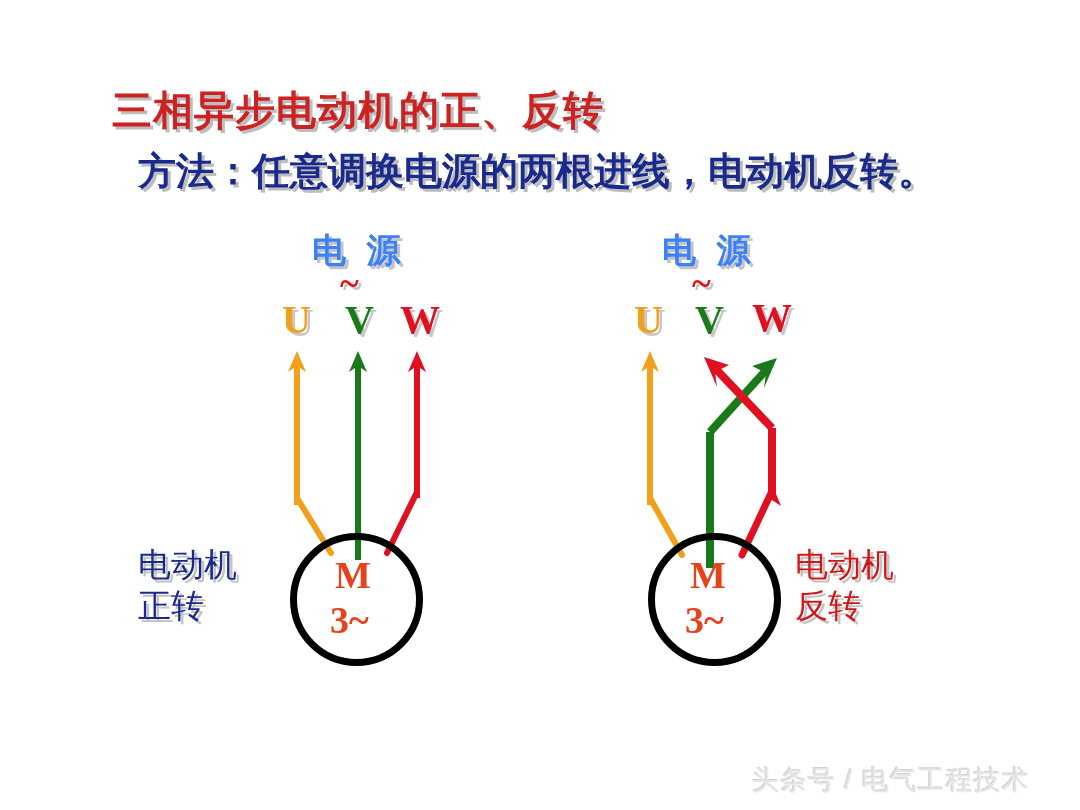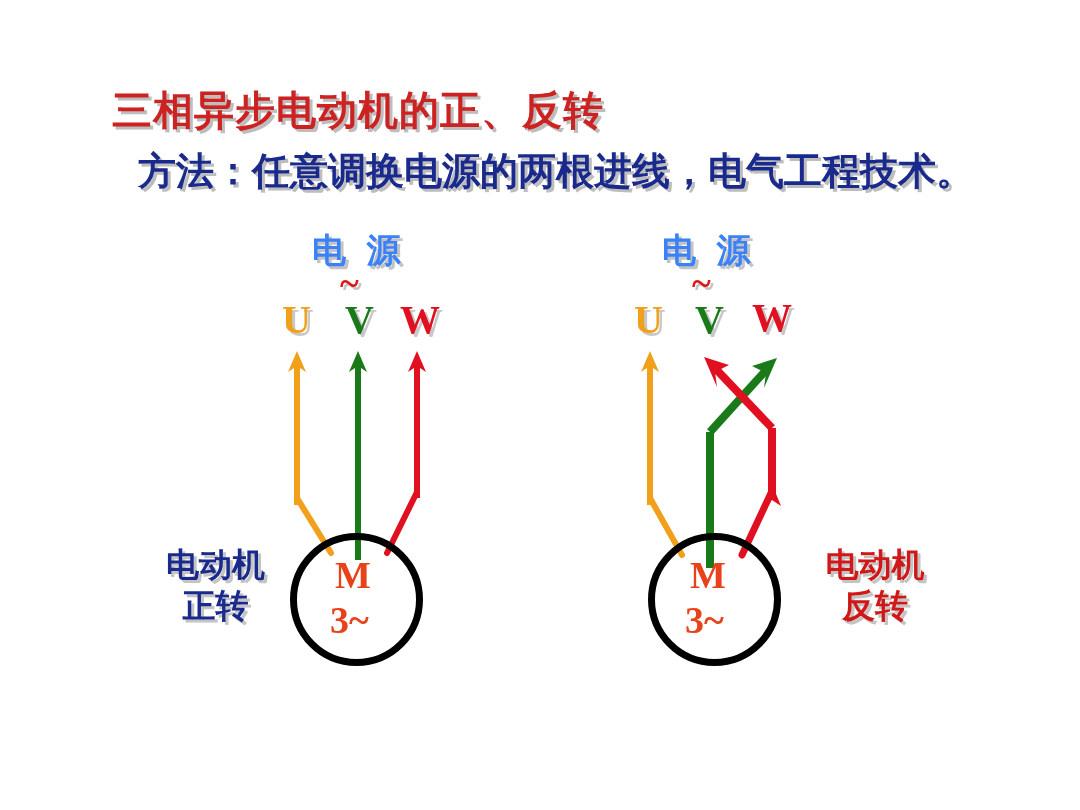--- a/index.html
+++ b/index.html
@@ -93,23 +93,23 @@
     font-size: 38px;
     line-height: 1.25;
     font-family: "Liberation Serif", "DejaVu Serif", serif;
     white-space: pre;
   }
 
   
   .caption {
     position: absolute;
     font-size: 33px;
-    font-weight: bold;
+    font-weight: normal;
     line-height: 1.25;
-    text-align: center;
+    text-align: left;
     white-space: pre-line;
     font-family: "Liberation Serif", "DejaVu Serif", serif;
   }
   .caption-fwd {
     color: #1a2a8c;
     text-shadow: 3px 3px 0 #c4c4c4;
   }
   .caption-rev {
     color: #d01818;
     text-shadow: 3px 3px 0 #c4c4c4;
@@ -137,21 +137,21 @@
     pointer-events: none;
   }
 </style>
 </head>
 <body>
 
 <div id="page">
 
   <div class="title-main">三相异步电动机的正、反转</div>
 
-  <div class="title-sub">方法：任意调换电源的两根进线，电气工程技术。</div>
+  <div class="title-sub">方法：任意调换电源的两根进线，电动机反转。</div>
 
   <svg id="wires" viewBox="0 0 1080 810">
 
     <g>
       <path d="M 297 505 L 297 362" stroke="#f0a01a" stroke-width="6" fill="none"></path>
       <path d="M 297 351 L 288 372 L 297 366 L 306 372 Z" fill="#f0a01a"></path>
       <path d="M 297 498 L 331 553" stroke="#f0a01a" stroke-width="6" fill="none" stroke-linecap="round"></path>
     </g>
 
     <g>
@@ -207,14 +207,15 @@
   <div class="phase phase-v" style="left:695px; top:300px;">V</div>
   <div class="phase phase-w" style="left:752px; top:298px;">W</div>
 
   <div class="motor" style="left:648px; top:533px; width:133px; height:133px;"></div>
   <div class="motor-text" style="left:690px; top:552px;">M</div>
   <div class="motor-text" style="left:685px; top:597px;">3~</div>
 
   <div class="caption caption-rev" style="left:795px; top:545px; width:160px;">电动机
 反转</div>
 
+  <div class="watermark">头条号 / 电气工程技术</div>
 
 </div>
 
 </body></html>

